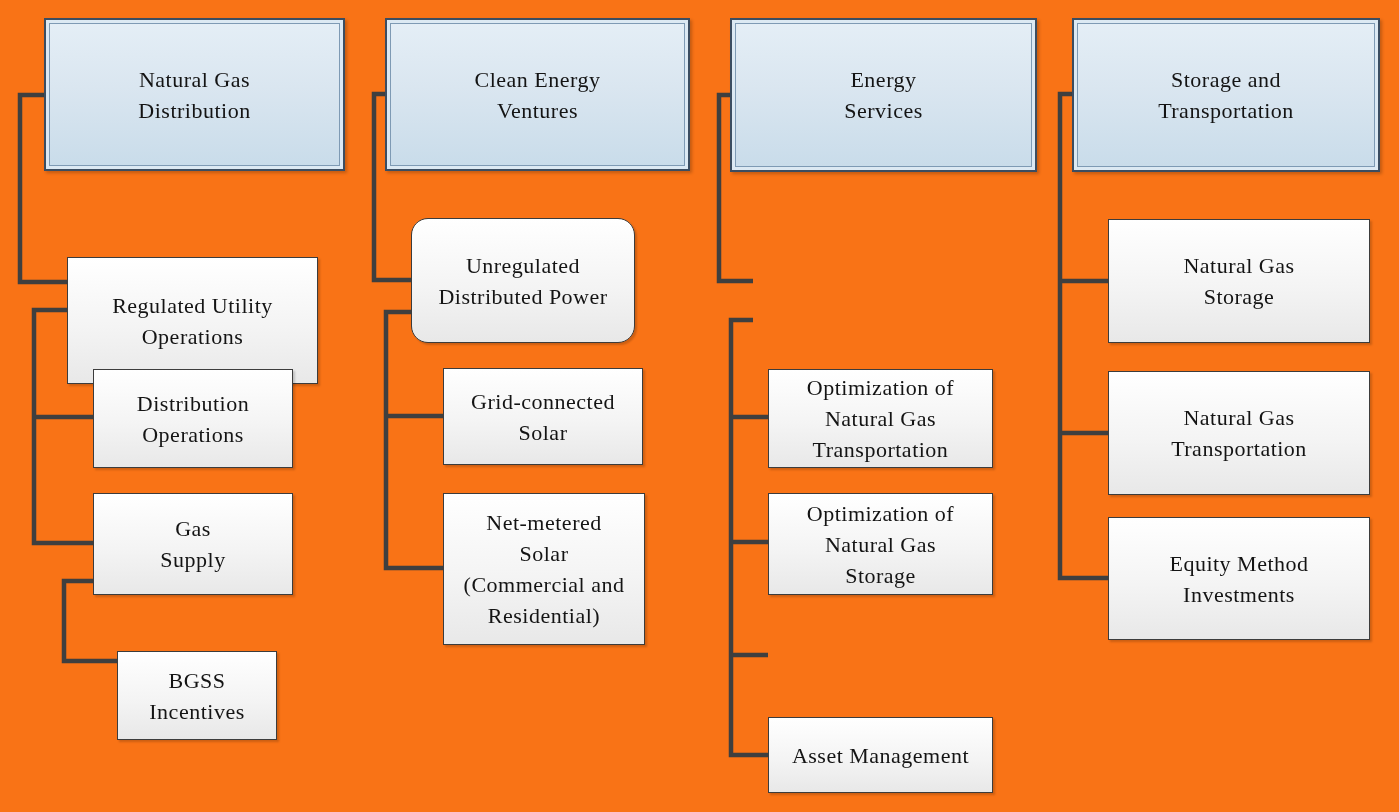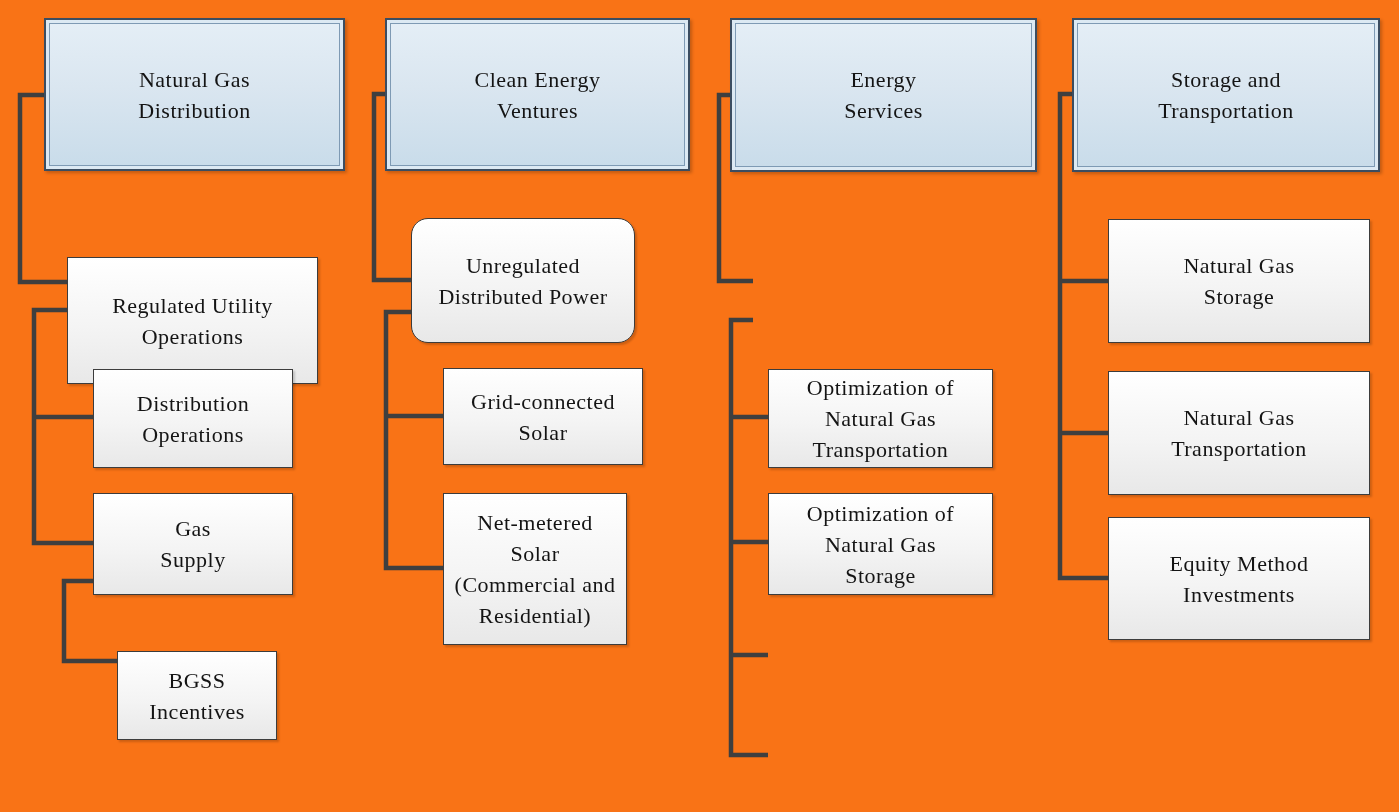--- a/index.html
+++ b/index.html
@@ -114,21 +114,21 @@
     </div>
   </div>
   <div class="box node" style="left:411px; top:218px; width:224px; height:125px;border-radius:17px;">
     <span class="label">Unregulated
 Distributed Power</span>
   </div>
   <div class="box node" style="left:443px; top:368px; width:200px; height:97px;">
     <span class="label">Grid-connected
 Solar</span>
   </div>
-  <div class="box node" style="left:443px; top:493px; width:184px; height:152px;">
+  <div class="box node" style="left:443px; top:493px; width:202px; height:152px;">
     <span class="label">Net-metered
 Solar
 (Commercial and
 Residential)</span>
   </div>
 
   <div class="box header" style="left:730px; top:18px; width:307px; height:154px;">
     <div class="header-inner">
       <span class="label">Energy
 Services</span>
@@ -136,20 +136,23 @@
   </div>
   <div class="box node" style="left:768px; top:369px; width:225px; height:99px;">
     <span class="label">Optimization of
 Natural Gas
 Transportation</span>
   </div>
   <div class="box node" style="left:768px; top:493px; width:225px; height:102px;">
     <span class="label">Optimization of
 Natural Gas
 Storage</span>
+  </div>
+  <div class="box node" style="left:768px; top:717px; width:225px; height:76px;">
+    <span class="label">Asset Management</span>
   </div>
 
   <div class="box header" style="left:1072px; top:18px; width:308px; height:154px;justify-content:center;">
     <div class="header-inner">
       <span class="label">Storage and
 Transportation</span>
     </div>
   </div>
   <div class="box node" style="left:1108px; top:219px; width:262px; height:124px;">
     <span class="label">Natural Gas

